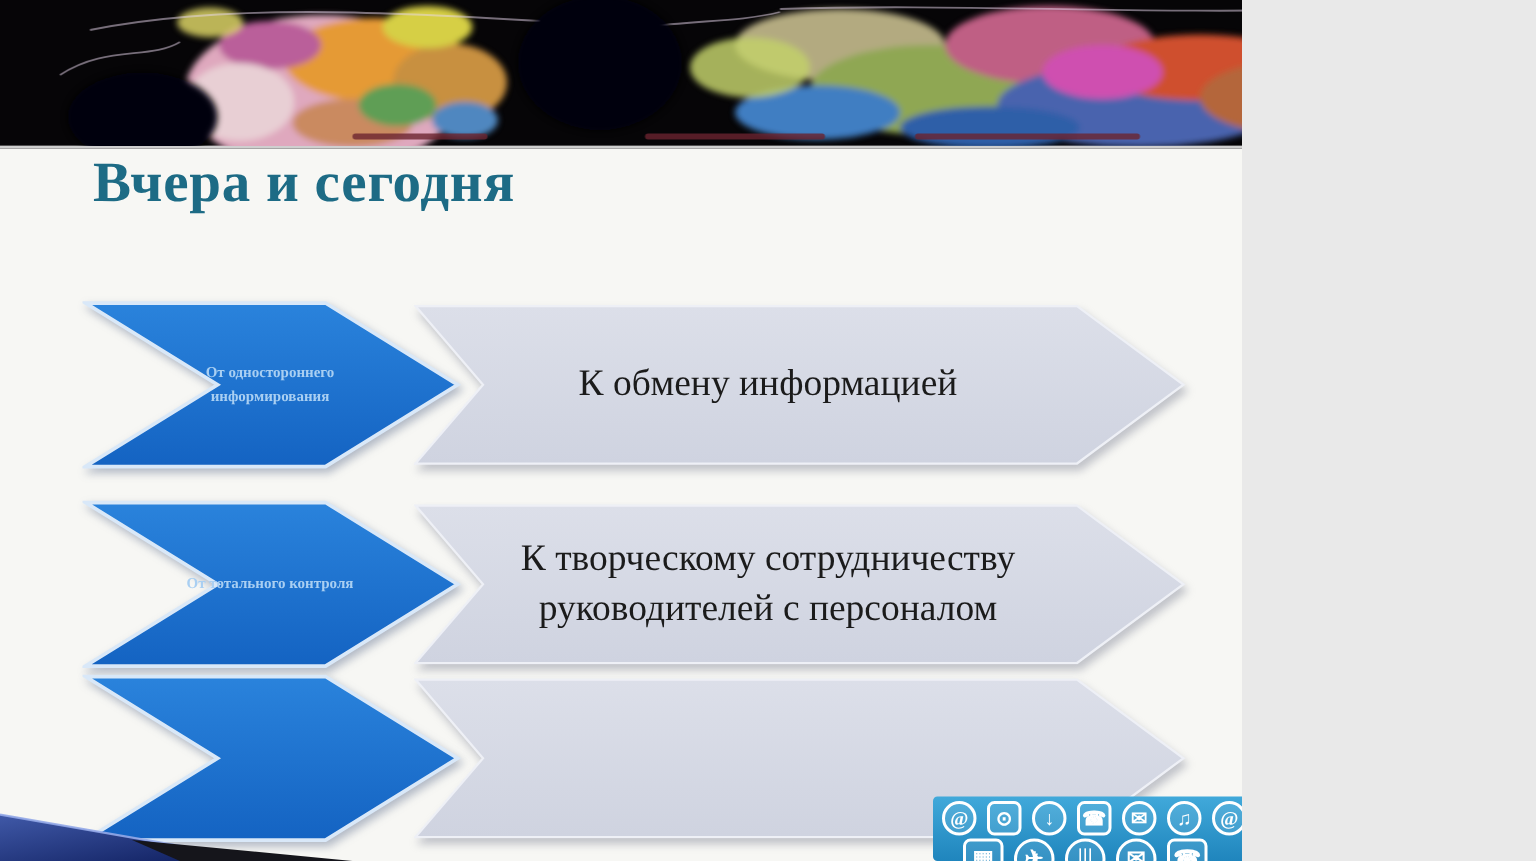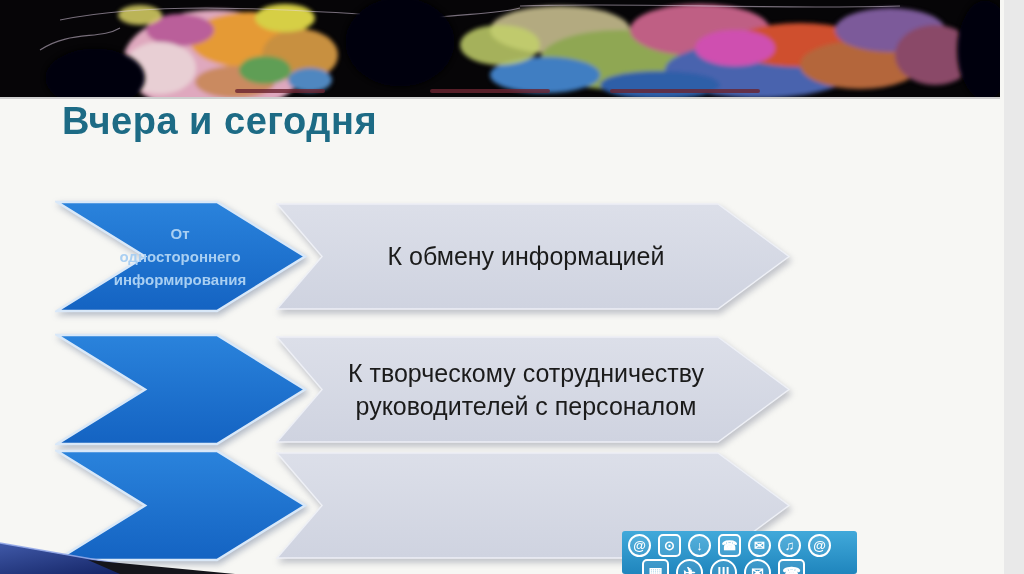--- a/index.html
+++ b/index.html
@@ -1,19 +1,19 @@
 <!DOCTYPE html>
 <html><head>
 <meta charset="utf-8">
 <style>
   html,body{margin:0;padding:0;background:#e9e9e9;}
   .slide{
-    position:relative;width:1004px;height:574px;overflow:hidden;
+    position:relative;width:828px;height:574px;overflow:hidden;
     background:#f7f7f4;
-    font-family:Liberation Sans, sans-serif;
+    font-family:Liberation Serif, serif;
   }
   
   .header-image{
     position:absolute;left:0;top:0;width:1000px;height:97px;
     background:#060507;border-bottom:2px solid #cfcfcf;
   }
   
   .title{
     position:absolute;left:62px;top:100px;margin:0;
     font-size:38px;font-weight:bold;letter-spacing:.5px;
@@ -24,28 +24,28 @@
   .row-1{top:200px}
   .row-2{top:333px}
   .row-3{top:449px}
   .blue-arrow{
     position:absolute;left:55px;top:0;width:253px;height:113px;
     filter:drop-shadow(2px 3px 3px rgba(50,70,110,.35));
   }
   .blue-label{
     position:absolute;left:112px;top:0;width:136px;height:113px;
     display:flex;align-items:center;justify-content:center;text-align:center;
-    font-size:15px;font-weight:bold;line-height:1.55;color:#a9cff2;
+    font-size:10px;font-weight:bold;line-height:1.55;color:#a9cff2;
   }
   .gray-arrow{
     position:absolute;left:276px;top:3px;width:515px;height:107px;
     filter:drop-shadow(2px 4px 3px rgba(110,115,135,.4));
   }
   .gray-label{
-    position:absolute;left:306px;top:3px;width:440px;height:107px;
+    position:absolute;left:292px;top:3px;width:440px;height:107px;
     display:flex;align-items:center;justify-content:center;text-align:center;
     font-size:25px;line-height:1.3;color:#1b1b1b;
   }
   
   .corner-decoration{position:absolute;left:0;top:538px;width:250px;height:36px;}
   
   .social-panel{
     position:absolute;left:622px;top:531px;width:235px;height:43px;
     background:linear-gradient(180deg,#41a9da,#1f85bd);
     border-radius:3px;overflow:hidden;
@@ -147,20 +147,21 @@
     <div class="gray-label">К обмену информацией</div>
   </div>
 
   <div class="row row-2">
     <svg class="gray-arrow" viewBox="0 0 515 107">
       <polygon points="1,1 442,1 513,53.5 442,106 1,106 46,53.5" fill="url(#gradGray)" stroke="#eef0f6" stroke-width="1.5"></polygon>
     </svg>
     <svg class="blue-arrow" viewBox="0 0 253 113">
       <polygon points="2,2 162,2 250,56.5 162,111 2,111 90,56.5" fill="url(#gradBlue)" stroke="#d9e8f8" stroke-width="2.5"></polygon>
     </svg>
+    <div class="blue-label">От тотального контроля</div>
     <div class="gray-label">К творческому сотрудничеству руководителей с персоналом</div>
   </div>
 
   <div class="row row-3">
     <svg class="gray-arrow" viewBox="0 0 515 107">
       <polygon points="1,1 442,1 513,53.5 442,106 1,106 46,53.5" fill="url(#gradGray)" stroke="#eef0f6" stroke-width="1.5"></polygon>
     </svg>
     <svg class="blue-arrow" viewBox="0 0 253 113">
       <polygon points="2,2 162,2 250,56.5 162,111 2,111 90,56.5" fill="url(#gradBlue)" stroke="#d9e8f8" stroke-width="2.5"></polygon>
     </svg>

